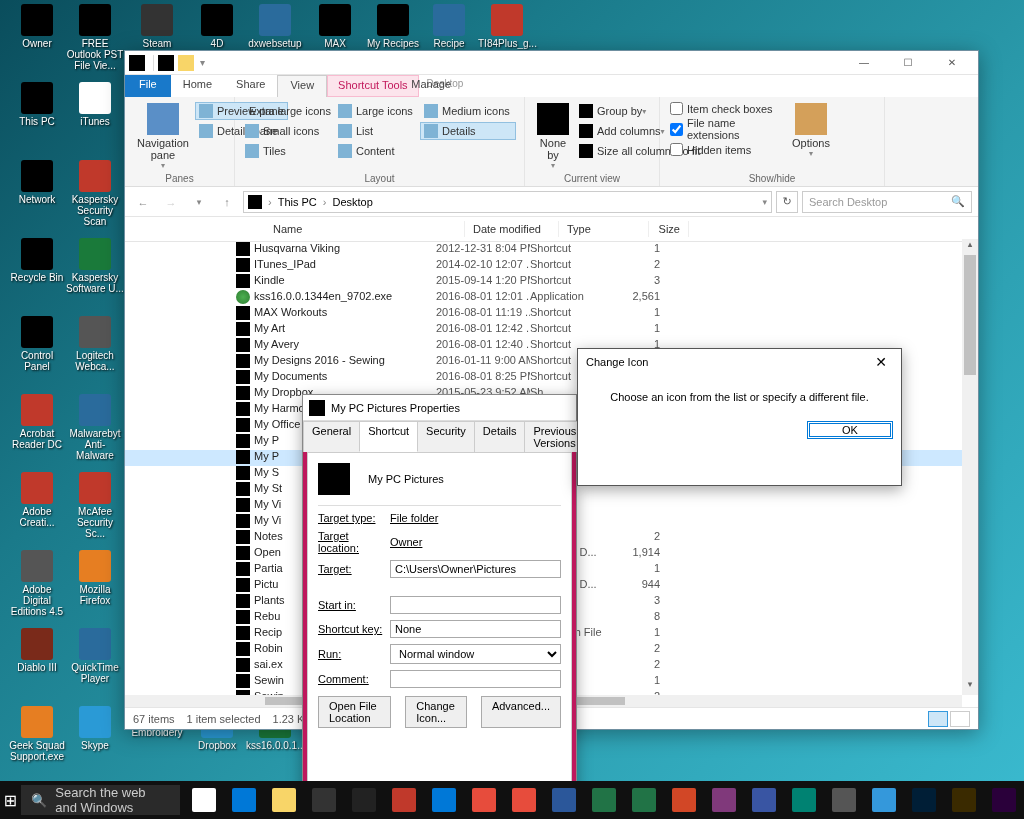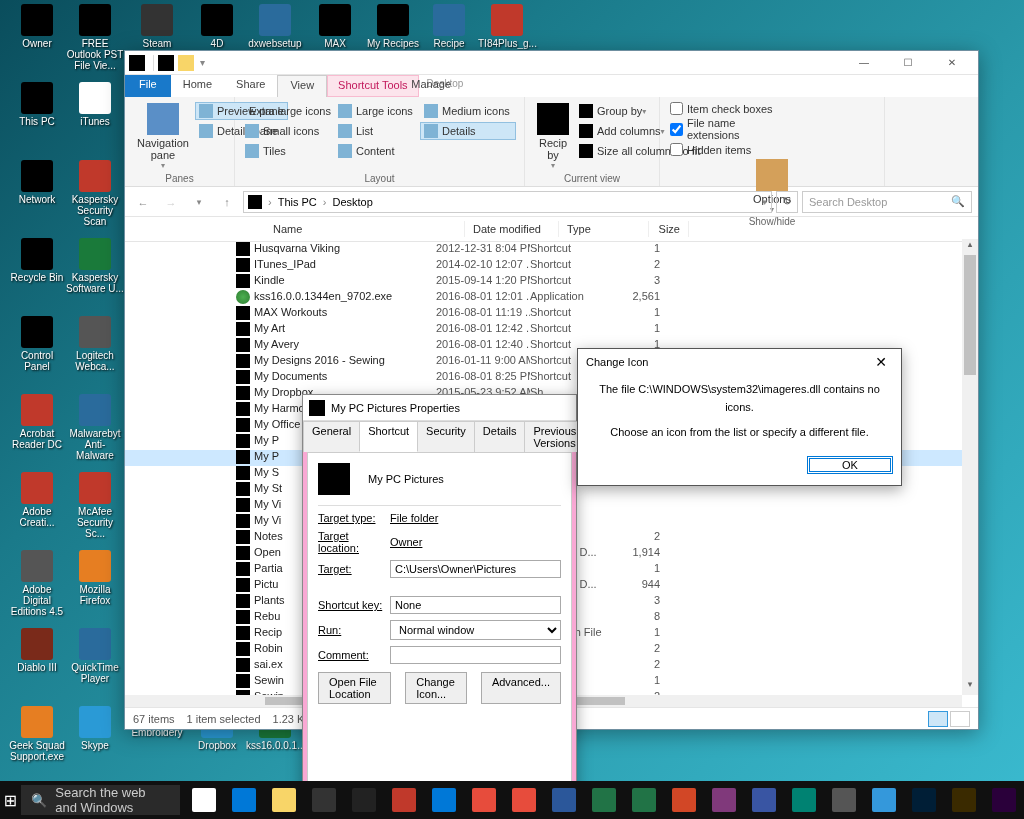--- a/index.html
+++ b/index.html
@@ -75,21 +75,21 @@
 .hscroll { position:absolute; left:0; right:16px; bottom:0; height:12px; background:#f0f0f0; }
 .hscroll .hthumb { position:absolute; left:140px; top:2px; bottom:2px; width:360px; background:#c1c1c1; cursor:pointer; }
 
 
 .statusbar { height:22px; border-top:1px solid #e5e5e5; display:flex; align-items:center; padding:0 8px; font-size:11px; color:#555; gap:12px; }
 .statusbar .vbtns { margin-left:auto; display:flex; gap:2px; }
 .statusbar .vb { width:20px; height:16px; border:1px solid #ccc; cursor:pointer; }
 .statusbar .vb.a { background:#cde6f7; border-color:#3399dd; }
 
 
-.propdlg { position:absolute; left:302px; top:394px; width:275px; height:420px; background:#f9a8d4; border:1px solid #888; box-shadow:0 4px 14px rgba(0,0,0,.35); font-size:11px; }
+.propdlg { position:absolute; left:302px; top:394px; width:275px; height:420px; background:#be185d; border:1px solid #888; box-shadow:0 4px 14px rgba(0,0,0,.35); font-size:11px; }
 .propdlg .ptitle { height:26px; background:#fff; display:flex; align-items:center; padding:0 6px; border-bottom:1px solid #ddd; }
 .propdlg .ptitle .pi { width:16px; height:16px; background:#000; margin-right:6px; }
 .propdlg .ptabs { display:flex; background:#f0f0f0; font-size:11px; }
 .propdlg .ptab { padding:3px 8px; border:1px solid #ccc; border-bottom:none; background:#f0f0f0; cursor:pointer; margin-right:-1px; }
 .propdlg .ptab.active { background:#fff; border-bottom:1px solid #fff; position:relative; z-index:1; }
 .propdlg .pbody { background:#fff; border:1px solid #ccc; margin:0 4px -1px; padding:10px; height:330px; }
 .propdlg .phead { display:flex; align-items:center; margin-bottom:10px; }
 .propdlg .phead .ph { width:32px; height:32px; background:#000; margin-right:18px; }
 .propdlg hr { border:none; border-top:1px solid #ddd; margin:6px 0; }
 .propdlg .prow { display:flex; align-items:center; margin:6px 0;text-decoration:underline; }
@@ -322,21 +322,21 @@
             <span class="ri"></span>
             <span>Content</span>
           </div>
       </div>
       <div class="gname">Layout</div>
     </div>
     <div class="rgroup" style="width:135px;">
       <div style="display:flex;">
         <div class="rbig">
             <div class="rbic"></div>
-            <div>Recip by</div>
+            <div>None by</div>
             <div style="font-size:8px;color:#888;">▾</div>
           </div>
         <div class="rcol">
           <div class="rbtn">
               <span class="ri" style="background:#000"></span>
               <span>Group by</span> 
               <span style="font-size:8px;color:#888;">▾</span>
             </div>
           <div class="rbtn">
               <span class="ri" style="background:#000"></span>
@@ -345,21 +345,21 @@
             </div>
           <div class="rbtn">
               <span class="ri" style="background:#000"></span>
               <span>Size all columns to fit</span>
             </div>
         </div>
       </div>
       <div class="gname">Current view</div>
     </div>
     <div class="rgroup" style="width:225px;">
-      <div style="display:flex;flex-direction:column;">
+      <div style="display:flex;">
         <div class="rcol" style="width:120px;">
           <label class="rchk">
               <input type="checkbox" style="">
               <span>Item check boxes</span>
             </label>
           <label class="rchk">
               <input type="checkbox" checked="" style="">
               <span>File name extensions</span>
             </label>
           <label class="rchk">
@@ -660,20 +660,24 @@
     <div class="prow">
         <span class="plbl">Target location:</span>
         <span class="pval">Owner</span>
       </div>
     <div class="prow">
         <span class="plbl">Target:</span>
         <span class="pval"><input type="text" value="C:\Users\Owner\Pictures" style=""></span>
       </div>
     <div style="height:6px"></div>
     <div class="prow">
+        <span class="plbl">Start in:</span>
+        <span class="pval"><input type="text" value="" style=""></span>
+      </div>
+    <div class="prow">
         <span class="plbl">Shortcut key:</span>
         <span class="pval"><input type="text" value="None" style=""></span>
       </div>
     <div class="prow">
         <span class="plbl">Run:</span>
         <span class="pval"><select><option>Normal window</option></select></span>
       </div>
     <div class="prow">
         <span class="plbl">Comment:</span>
         <span class="pval"><input type="text" value="" style=""></span>
@@ -690,21 +694,20 @@
     <div class="pbtn dis">Apply</div>
   </div>
 </div>
 
 <div class="chgdlg">
   <div class="ctitle">
     <span>Change Icon</span>
     <span class="cclose">✕</span>
   </div>
   <div class="cbody">
-    <div>The file C:\WINDOWS\system32\imageres.dll contains no icons.</div>
     <div style="height:8px"></div>
     <div>Choose an icon from the list or specify a different file.</div>
   </div>
   <div class="cfoot">
     <div class="cok">OK</div>
   </div>
 </div>
 
 <div class="taskbar">
   <div class="tstart">⊞</div>

